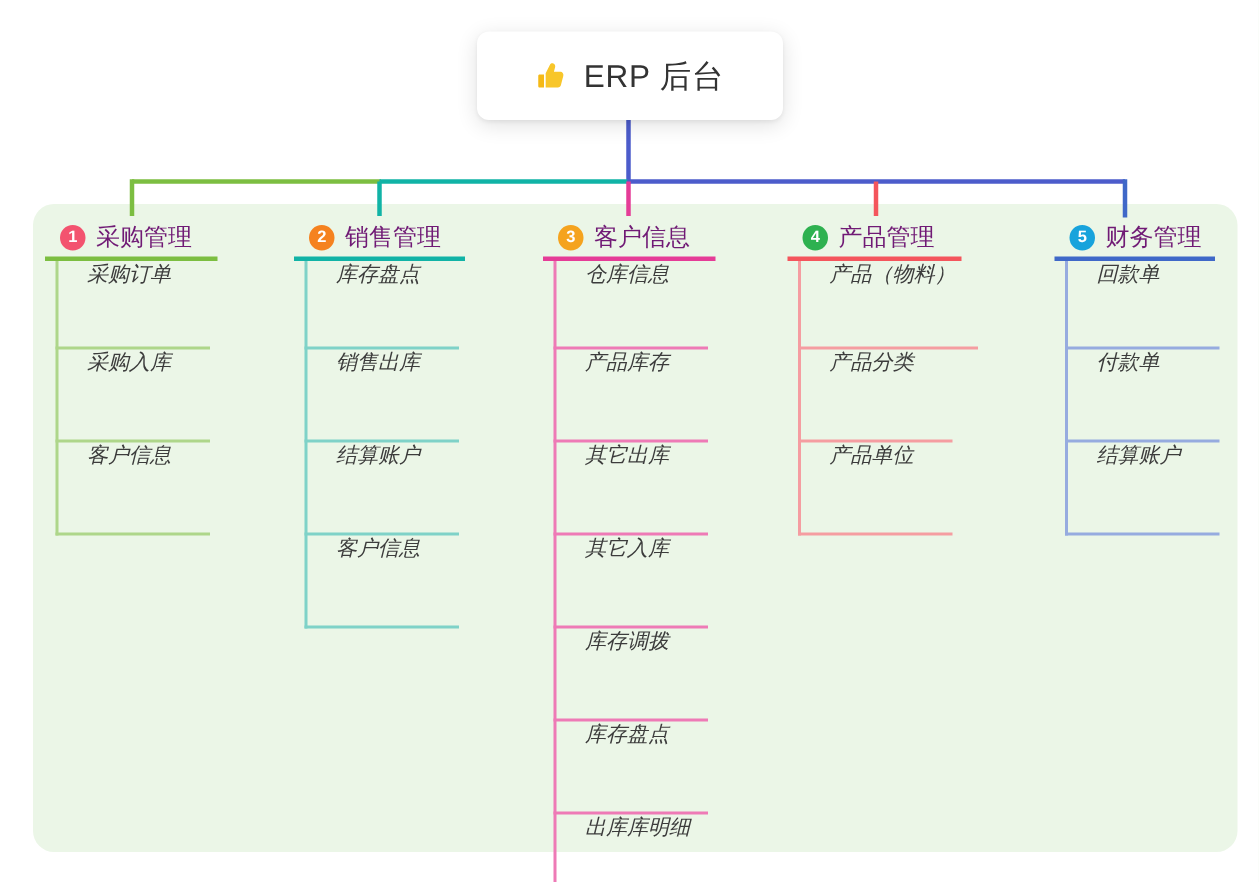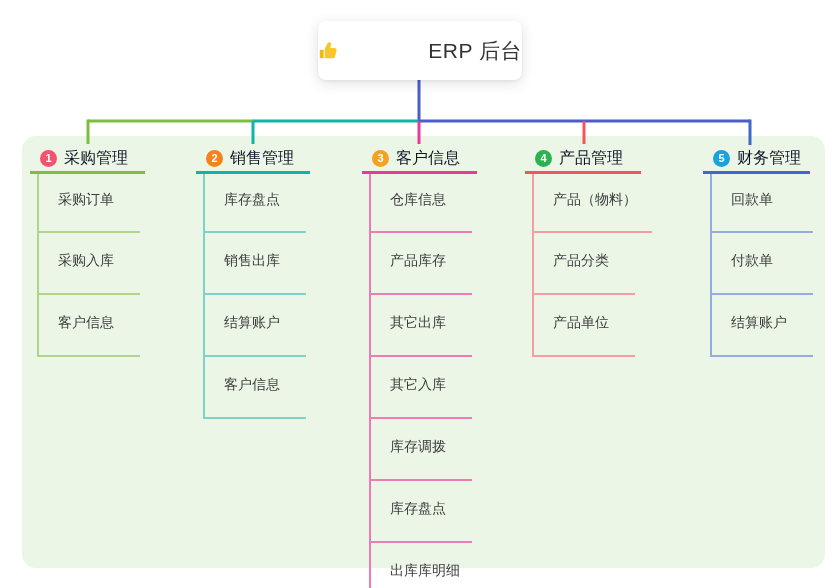--- a/index.html
+++ b/index.html
@@ -10,47 +10,47 @@
   }
   #connectors{position:absolute;left:0;top:0;z-index:2;pointer-events:none;}
   .panel{
     position:absolute;left:22px;top:136px;width:803px;height:432px;
     border-radius:14px;z-index:1;
   }
   .root-node{
     position:absolute;left:318px;top:21px;width:204px;height:59px;z-index:3;
     background:#ffffff;border-radius:8px;
     box-shadow:0 3px 14px rgba(0,0,0,0.12), 0 1px 3px rgba(0,0,0,0.06);
-    display:flex;align-items:center;justify-content:space-between;gap:10px;
+    display:flex;align-items:center;justify-content:center;gap:10px;
     font-size:21px;color:#333333;letter-spacing:0.5px;cursor:pointer;
   }
   .thumb{display:flex;align-items:center;}
   #branches{position:absolute;left:0;top:0;z-index:3;}
   .branch{position:absolute;top:146px;}
   .branch-head{
     display:flex;align-items:center;gap:7px;height:28px;
     padding-left:10px;padding-right:6px;box-sizing:border-box;
     border-bottom:3px solid var(--c);width:fit-content;cursor:pointer;
   }
   .badge{
     width:17px;height:17px;border-radius:50%;flex:0 0 17px;
     color:#ffffff;font-size:11px;font-weight:bold;line-height:17px;
     text-align:center;
   }
-  .branch-label{font-size:16px;color:#0f172a;white-space:nowrap;}
+  .branch-label{font-size:16px;color:#701a75;white-space:nowrap;}
   .children{position:relative;margin-left:7px;width:fit-content;}
   .children::before{
     content:"";position:absolute;left:0;top:0;bottom:0;width:2px;
     background:var(--lc);
   }
   .child{
-    height:55px;display:flex;align-items:center;
+    height:55px;display:flex;align-items:flex-start;
     padding:0 15px 5px 21px;box-sizing:content-box;
     border-bottom:2px solid var(--lc);
-    width:fit-content;min-width:67px;white-space:nowrap;cursor:pointer;
+    width:fit-content;min-width:67px;white-space:nowrap;cursor:pointer;font-style:italic;
   }
   .child:first-child{height:52px;}
   .child span{font-size:14px;color:#3c3c3c;}
 </style>
 </head>
 <body>
 
 <div class="canvas">
 
   <div class="panel" style="background: rgb(235, 246, 231);"></div>

